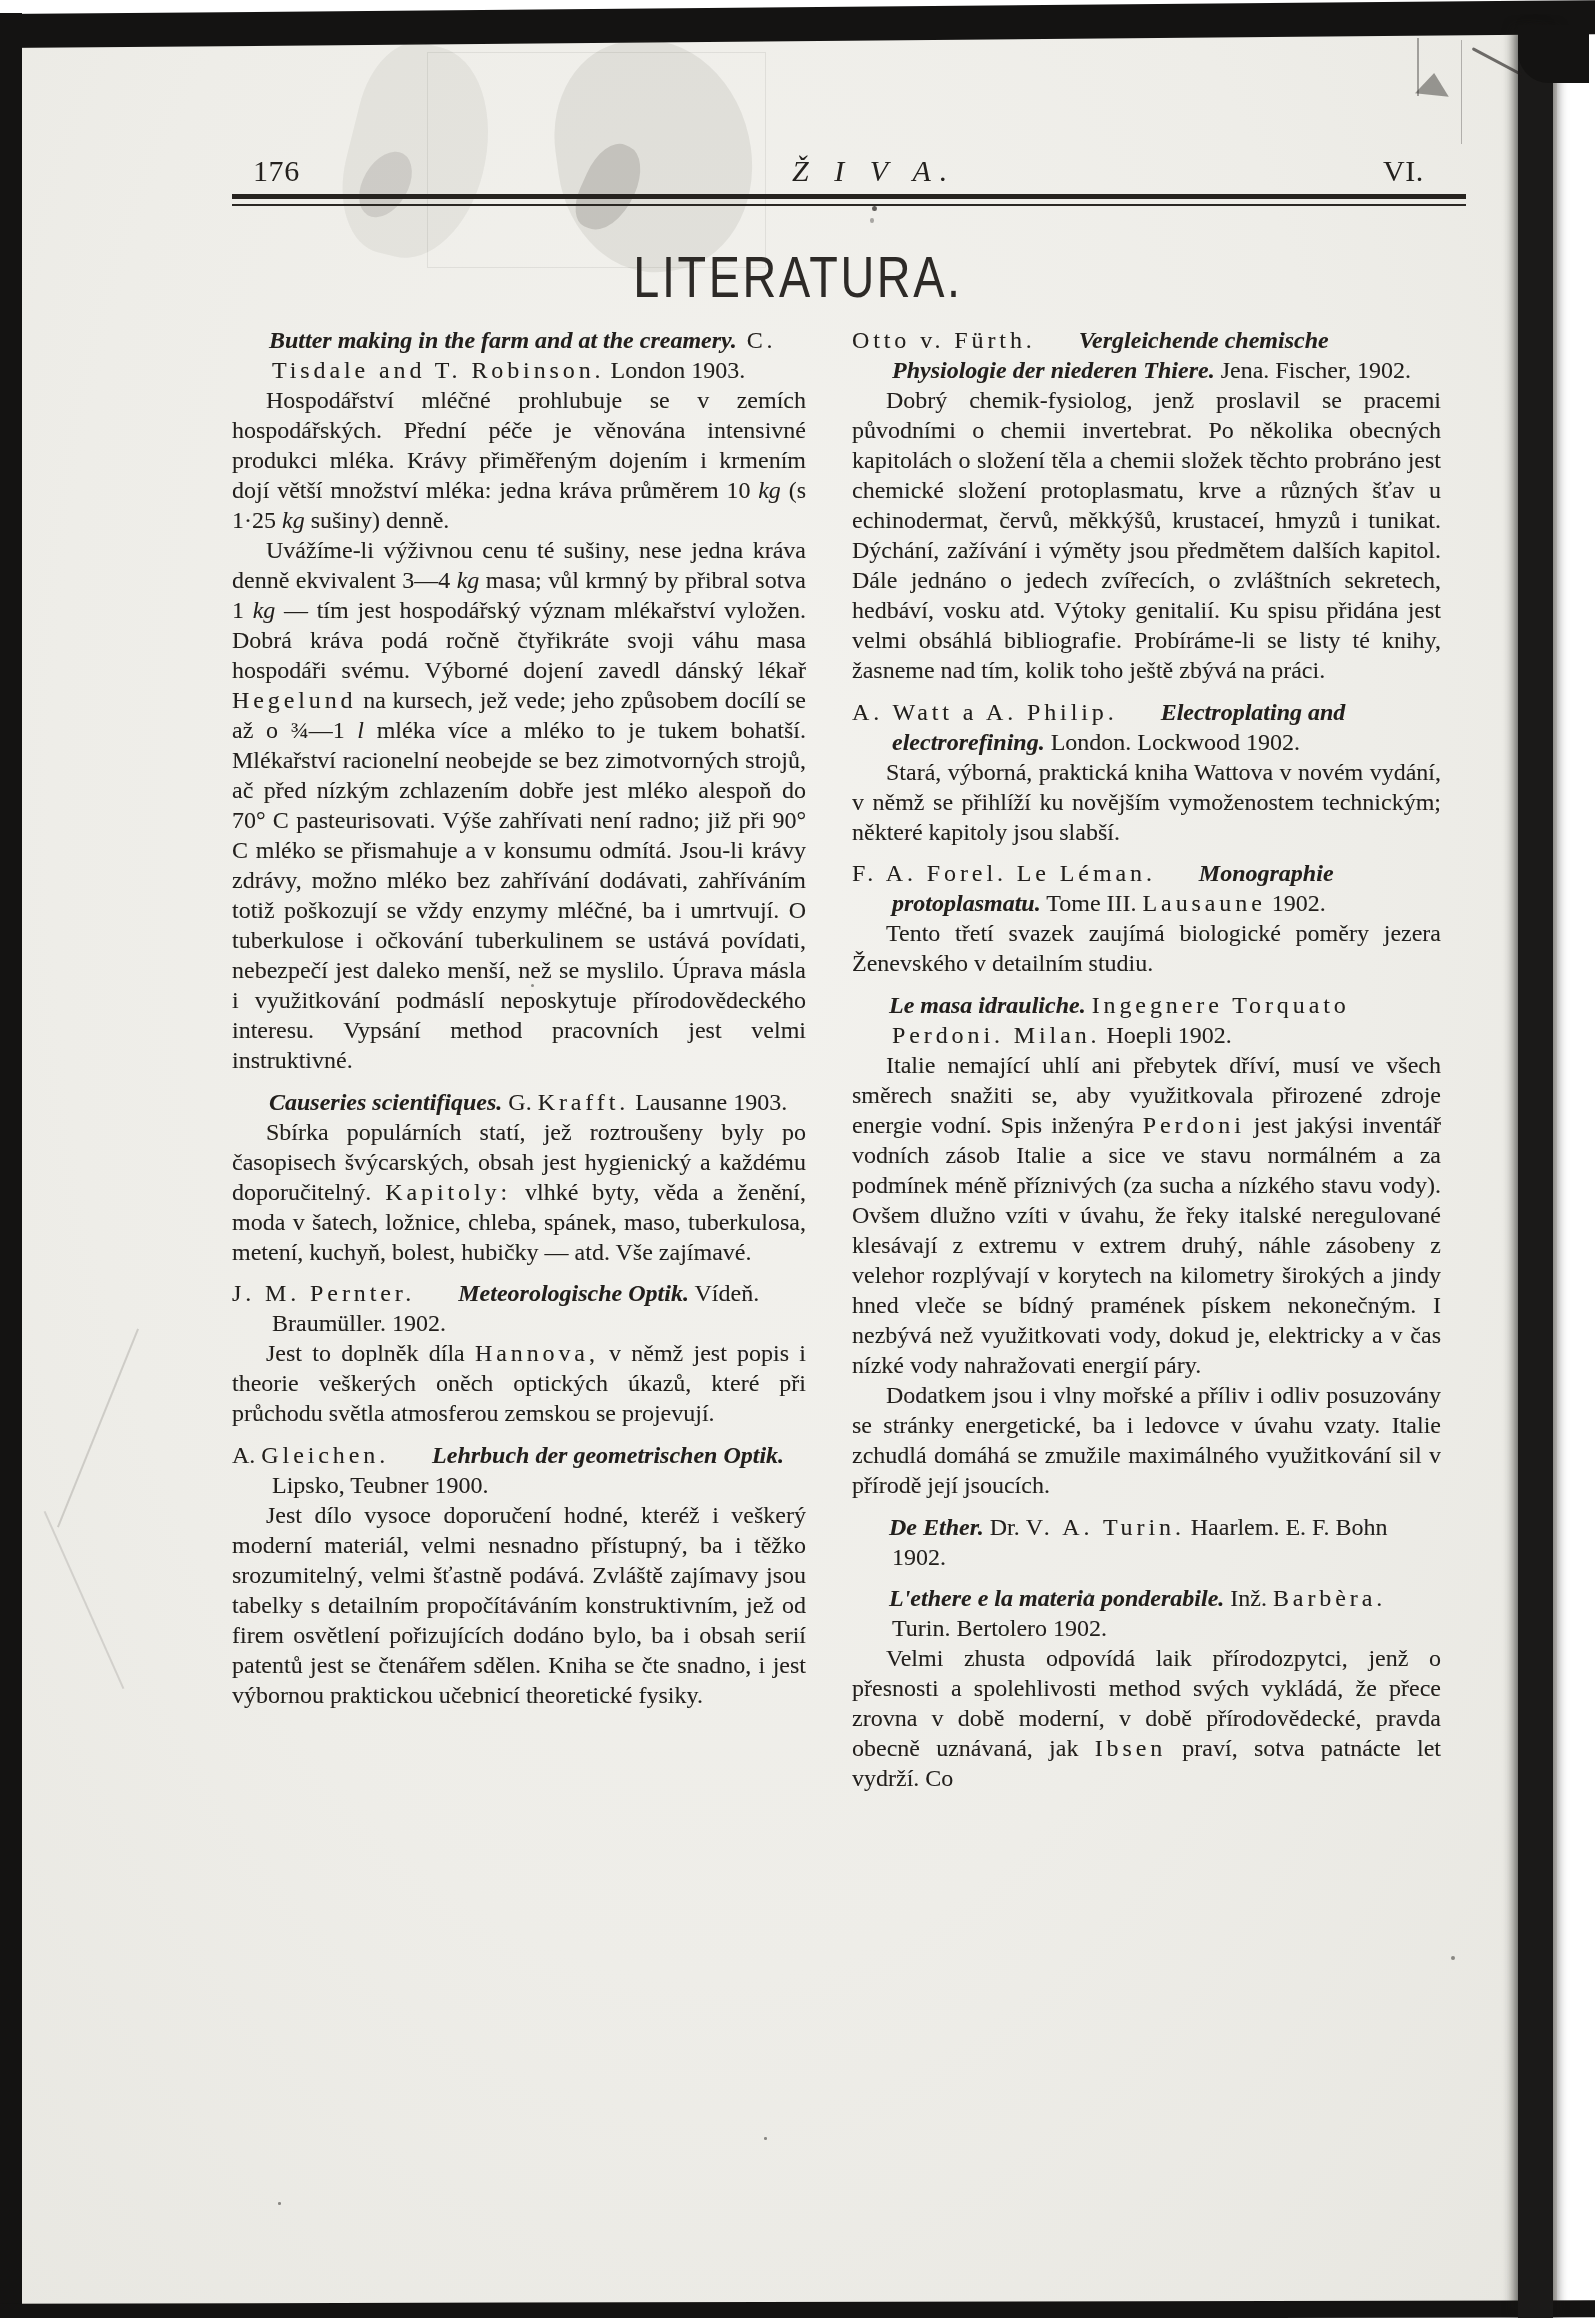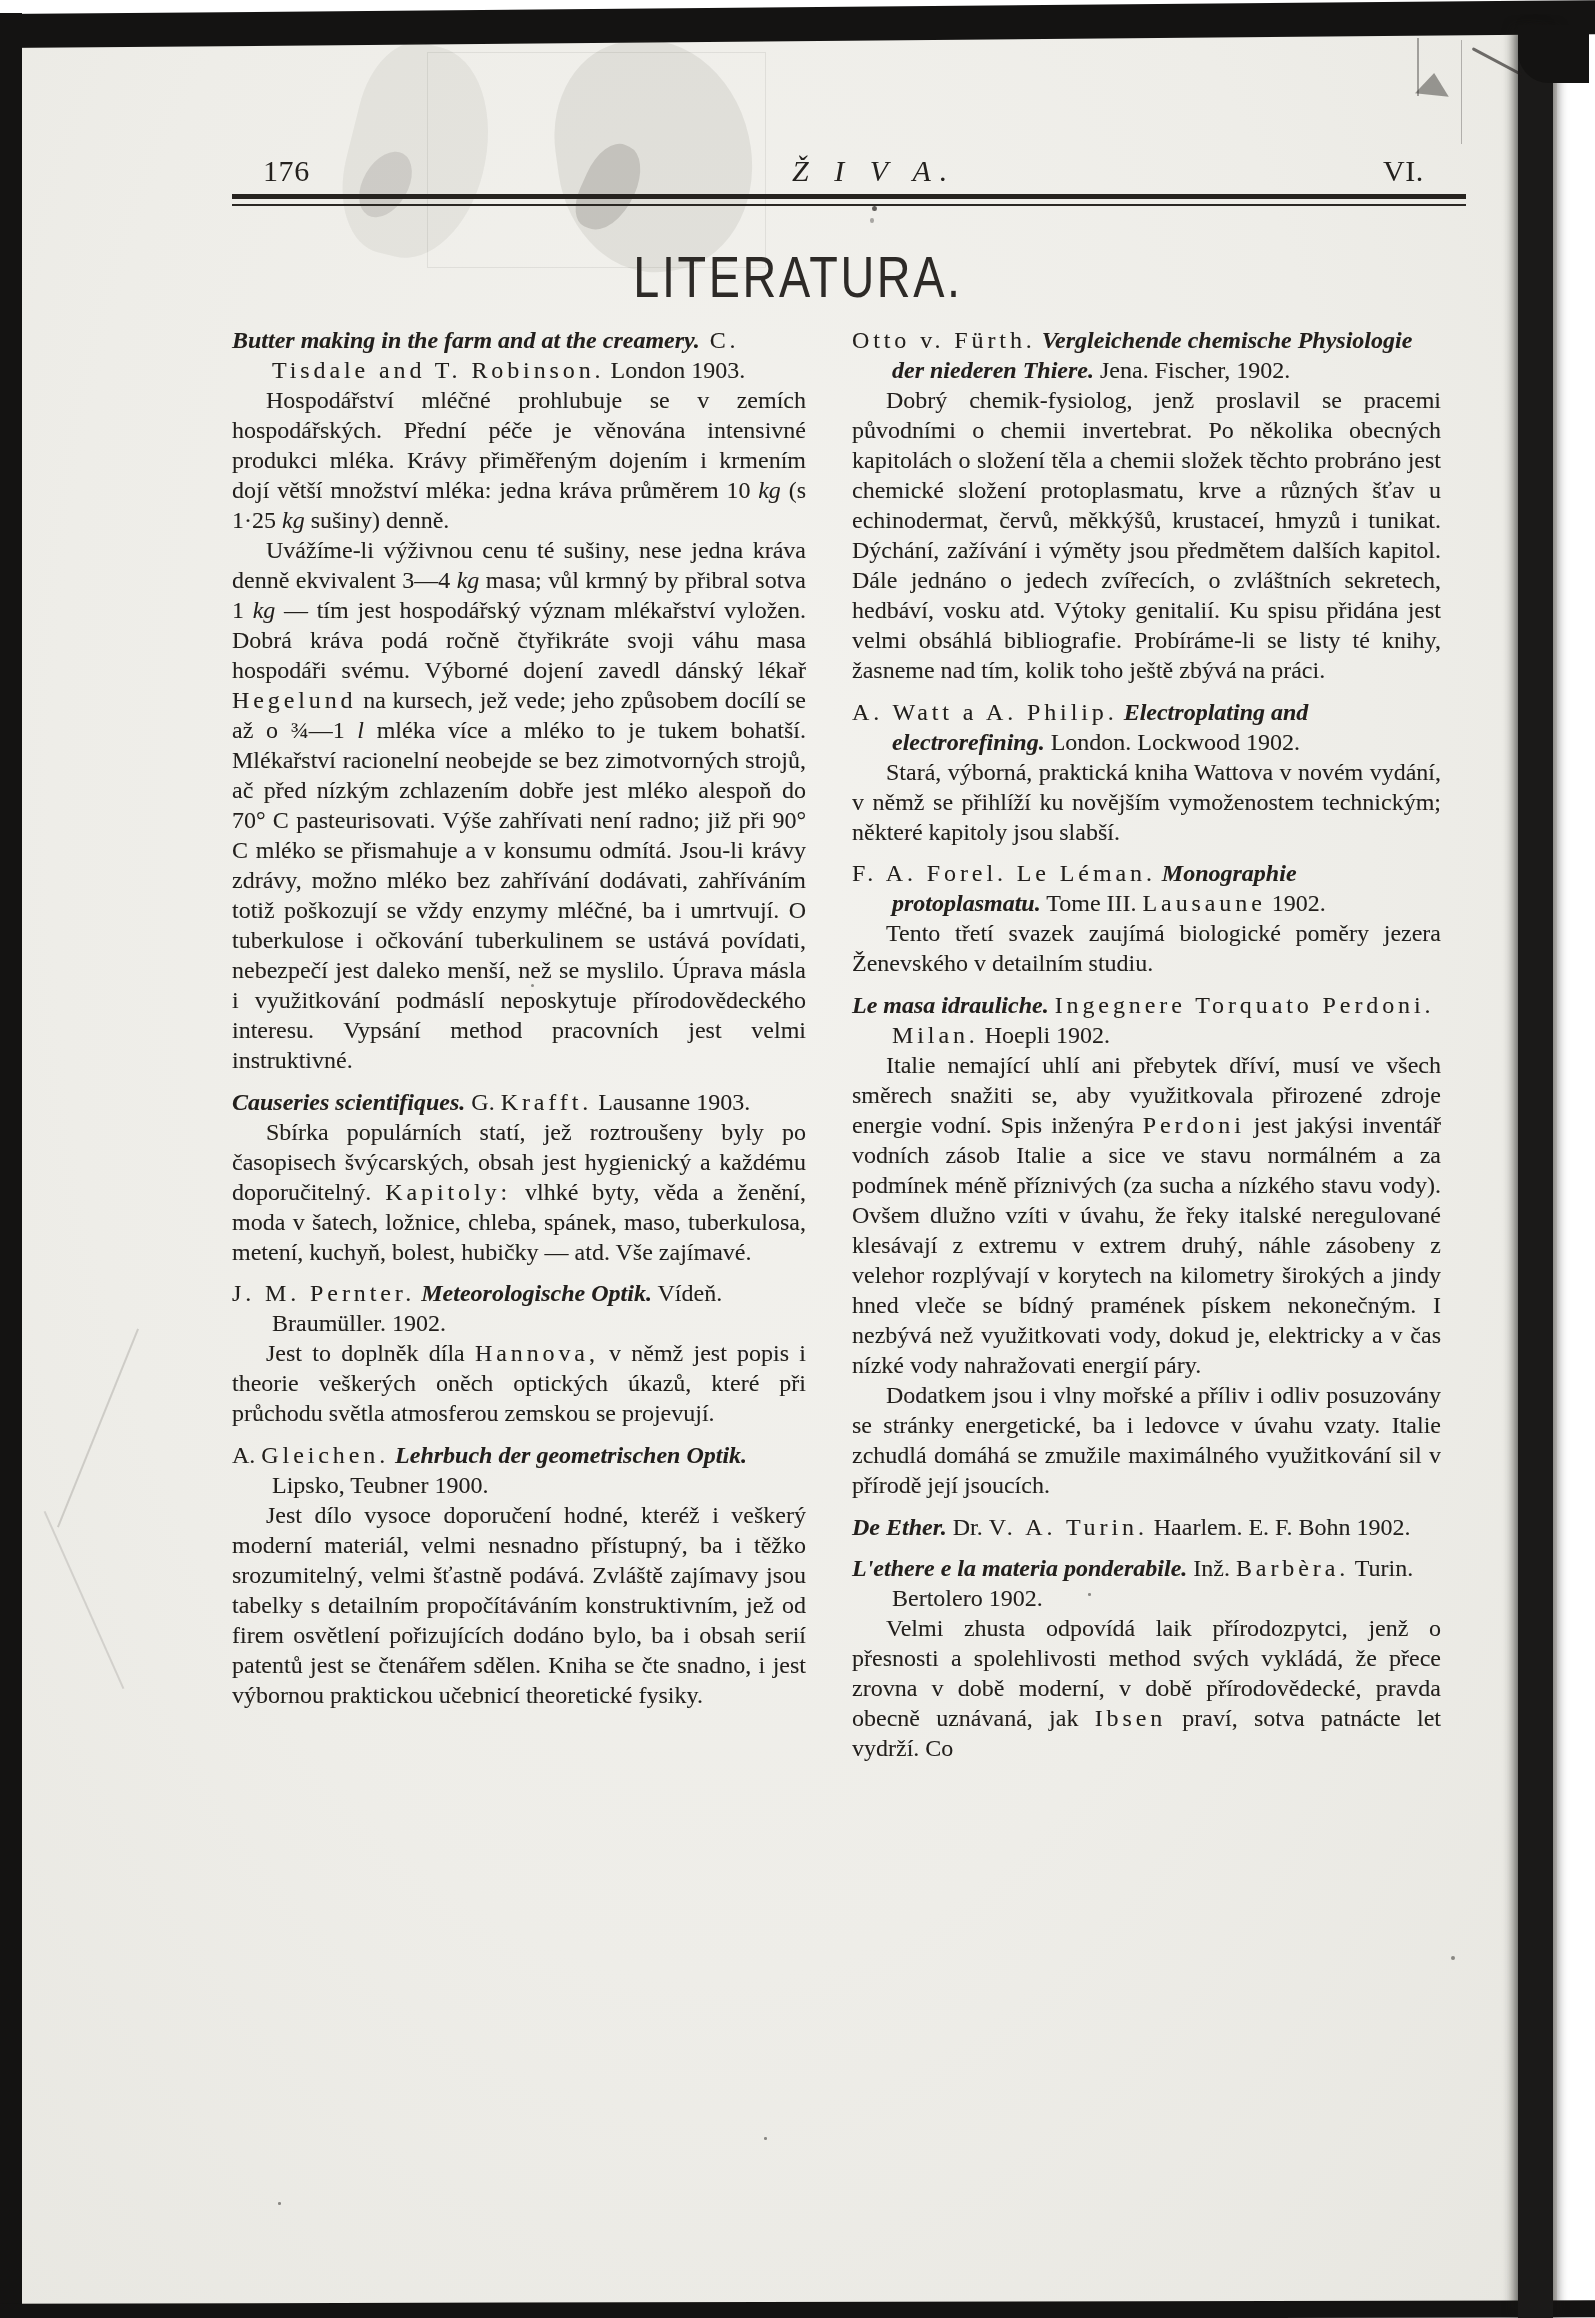--- a/index.html
+++ b/index.html
@@ -10,38 +10,38 @@
   
   .bar{position:absolute;background:#141312;}
   .bar-top{left:-26px;top:6.5px;width:1684px;height:34px;transform:rotate(-0.5deg);}
   .bar-left{left:0;top:13px;width:22px;height:2306px;}
   .bar-bottom{left:0;top:2302px;width:1596px;height:17px;transform:rotate(-0.12deg);}
   .band-right{left:1518px;top:24.6px;width:35px;height:2294px;background:#1b1a19;
               box-shadow:-6.5px 0 10.4px -2.6px rgba(25,24,22,.65), 6.5px 0 10.4px -2.6px rgba(25,24,22,.55);}
   .corner-tr{left:1518px;top:24.6px;width:71px;height:58px;background:#141312;border-radius:0 0 0 31px;}
   
   .hdr{position:absolute;top:154px;font-size:30px;letter-spacing:0.6px;color:#24211e;}
-  .hdr-num{left:263px;}
+  .hdr-num{left:253px;}
   .hdr-title{left:792px;letter-spacing:9px;font-style:italic;}
   .hdr-vol{left:1383px;}
   .rule{position:absolute;left:232px;top:194px;width:1234px;height:5.2px;
         border-top:5.2px solid #26231f;border-bottom:2.6px solid #2b2824;}
   .sec-title{position:absolute;left:0;top:244px;width:1596px;text-align:center;
              font-family:"Liberation Sans", sans-serif;font-weight:400;font-size:57px;
              letter-spacing:3.2px;color:#2d2a27;transform:scaleX(.82);transform-origin:50% 50%;}
   
   .col{position:absolute;top:325px;font-size:24px;line-height:30px;text-align:justify;
        color:#221f1c;text-shadow:0 0 0.6px rgba(40,35,30,.25);}
   .col-left{left:232px;width:574px;}
   .col-right{left:852px;width:589px;}
   .block{margin:0;}
   .head{padding-left:40px;text-indent:-40px;margin-top:11.7px;text-align:left;}
   .col .head:first-child{margin-top:0;}
   .para{text-indent:34px;}
-  .seg-bi{font-style:italic;font-weight:700;}
+  .seg-bi{font-style:italic;font-weight:700;margin-left:37px;}
   .seg-it{font-style:italic;}
   .seg-sp{letter-spacing:3.9px;}
   
   .art{position:absolute;pointer-events:none;}
   .smudge1{left:350px;top:45px;width:136px;height:214px;background:rgba(70,65,60,.07);
            border-radius:40% 60% 55% 45%;transform:rotate(14deg);}
   .smudge2{left:557px;top:39px;width:194px;height:233px;background:rgba(70,65,60,.09);
            border-radius:45% 55% 50% 50%;transform:rotate(-8deg);}
   .smudge3{left:583px;top:142px;width:52px;height:91px;background:rgba(50,45,40,.16);
            border-radius:50% 50% 60% 40%;transform:rotate(24deg);}

